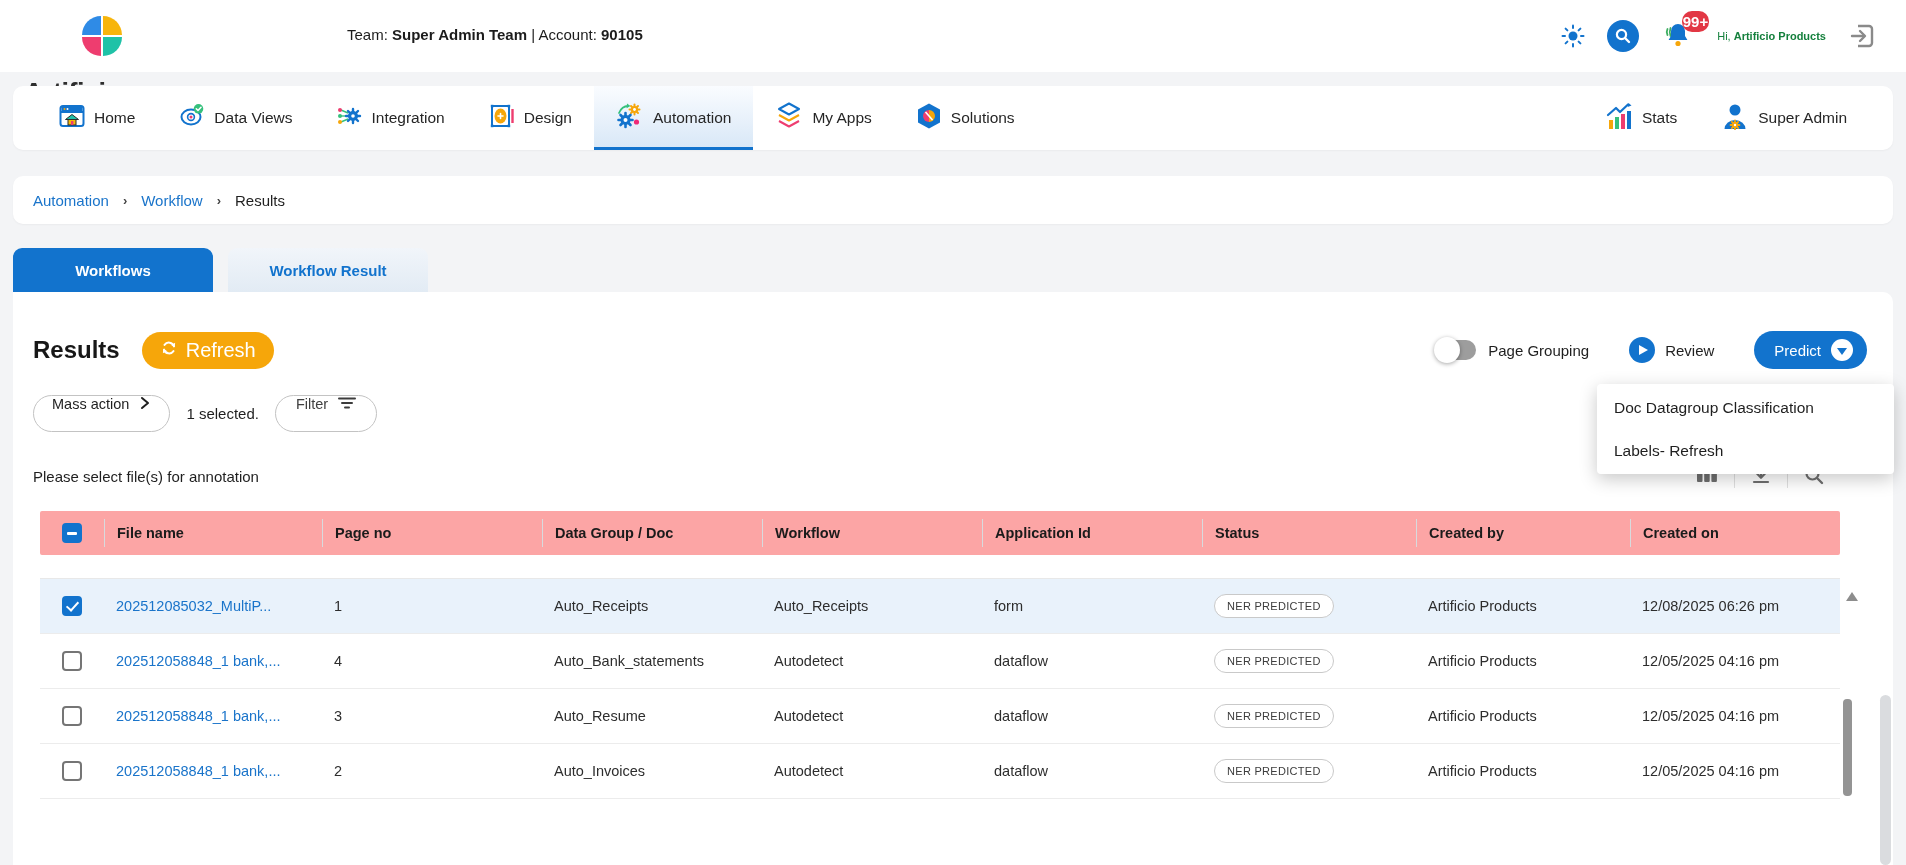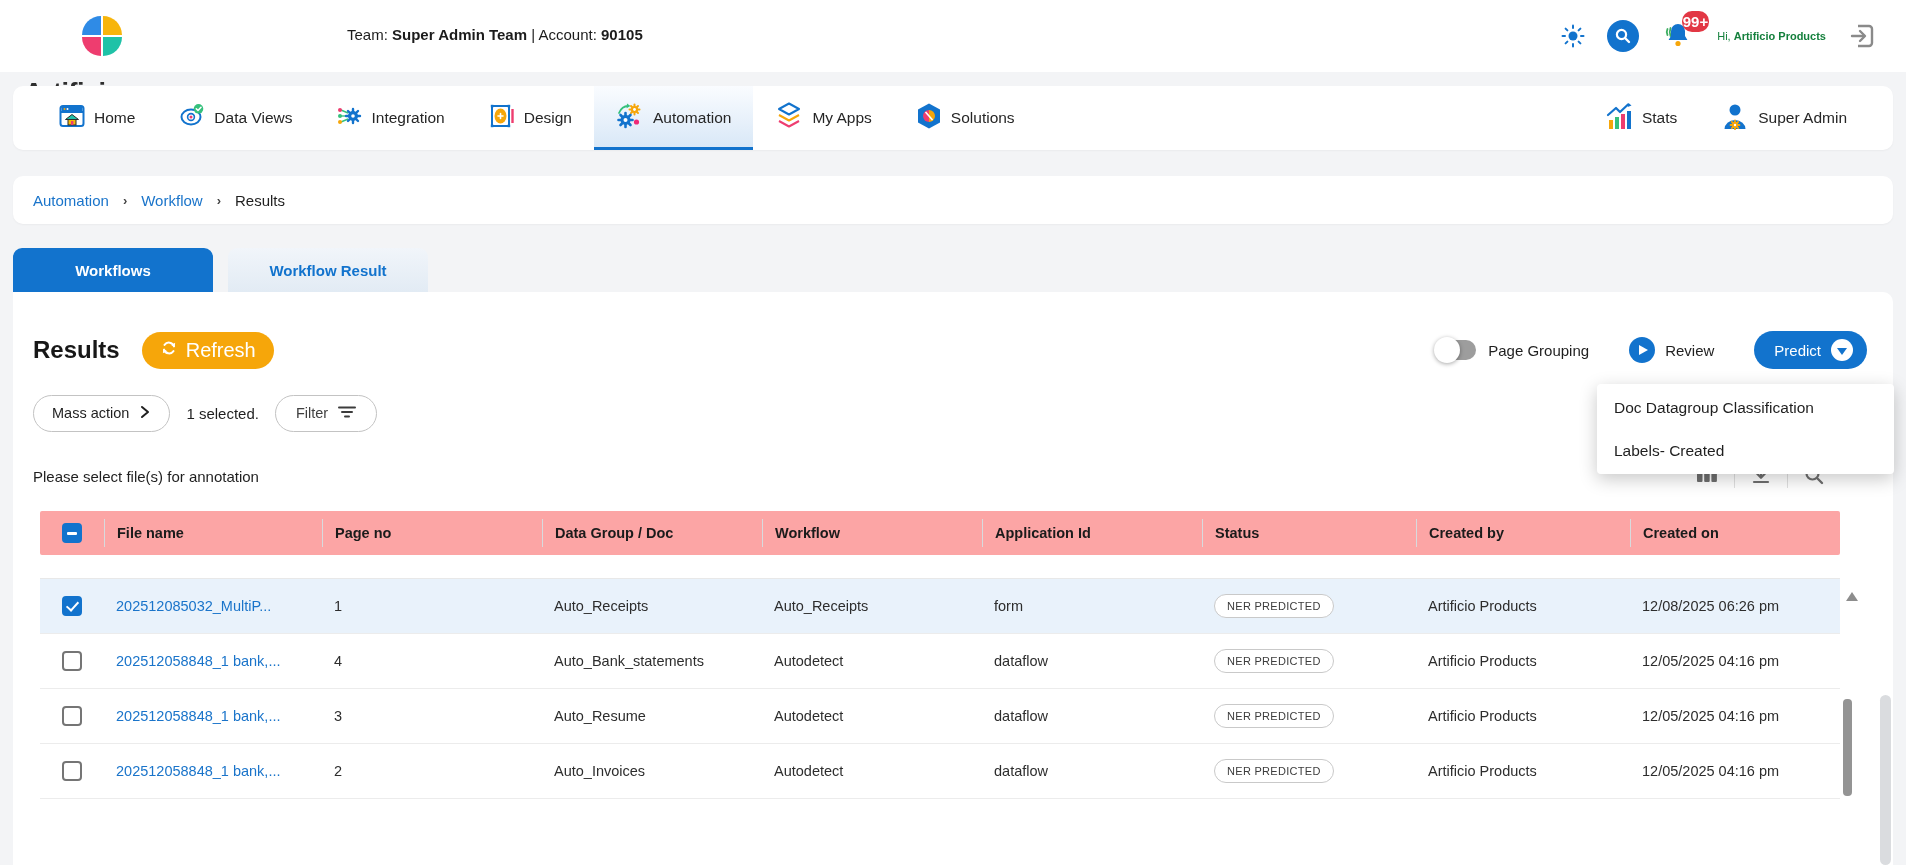--- a/index.html
+++ b/index.html
@@ -59,21 +59,21 @@
                   box-shadow:0 1px 4px rgba(0,0,0,0.35); }
   .review-wrap { display:flex; align-items:center; gap:10px; font-size:15px; color:#1f1f1f; cursor:pointer; }
   .play-circle { width:26px; height:26px; border-radius:50%; background:#1273cd; display:flex; align-items:center; justify-content:center; }
   .play-circle .tri { width:0; height:0; border-left:9px solid #fff; border-top:5.5px solid transparent; border-bottom:5.5px solid transparent; margin-left:3px; }
   .predict-btn { height:38px; padding:0 14px 0 20px; border-radius:19px; background:#1273cd; color:#fff; font-size:15px;
                  display:flex; align-items:center; gap:10px; cursor:pointer; border:none; }
   .chev-circle { width:22px; height:22px; border-radius:50%; background:#fff; display:flex; align-items:center; justify-content:center; }
   .chev-circle .tri { width:0; height:0; border-top:7px solid #1273cd; border-left:5px solid transparent; border-right:5px solid transparent; margin-top:2px; }
 
   .actions-row { display:flex; align-items:center; gap:16px; padding-left:20px; margin-top:22px; height:38px; }
-  .pill-btn { height:37px; border:1px solid #c3c3c3; border-radius:19px; background:#fff; display:flex; align-items:center;
+  .pill-btn { height:37px; border:1px solid #c3c3c3; border-radius:19px; background:#fff; display:flex; align-items:flex-start;
               gap:10px; padding:0 18px; font-size:14.5px; color:#1f1f1f; cursor:pointer; }
   .pill-btn.filter { color:#404040; padding:0 20px; }
   .selected-text { font-size:15px; color:#1f1f1f; }
 
   .hint-row { margin-top:36px; padding-left:20px; font-size:15px; color:#1f1f1f; }
 
   .table-toolbar { position:absolute; right:53px; top:170px; display:flex; align-items:center; z-index:10; }
   .tool-icon { padding:0 14px; cursor:pointer; display:flex; align-items:center; }
   .tool-sep { width:1px; height:26px; background:#e0e0e0; }
 
@@ -477,20 +477,20 @@
         <div class="td col-status"><span class="badge">NER PREDICTED</span></div>
         <div class="td col-by">Artificio Products</div>
         <div class="td col-on">12/05/2025 04:16 pm</div>
       </div>
     </div>
 
   </div>
 
   <div class="dropdown">
     <div class="item">Doc Datagroup Classification</div>
-    <div class="item">Labels- Created</div>
+    <div class="item">Labels- Refresh</div>
   </div>
 
   <div class="in-scroll-up"></div>
   <div class="in-scroll-thumb"></div>
   <div class="out-scroll-thumb"></div>
 
 </div>
 
 </body></html>

